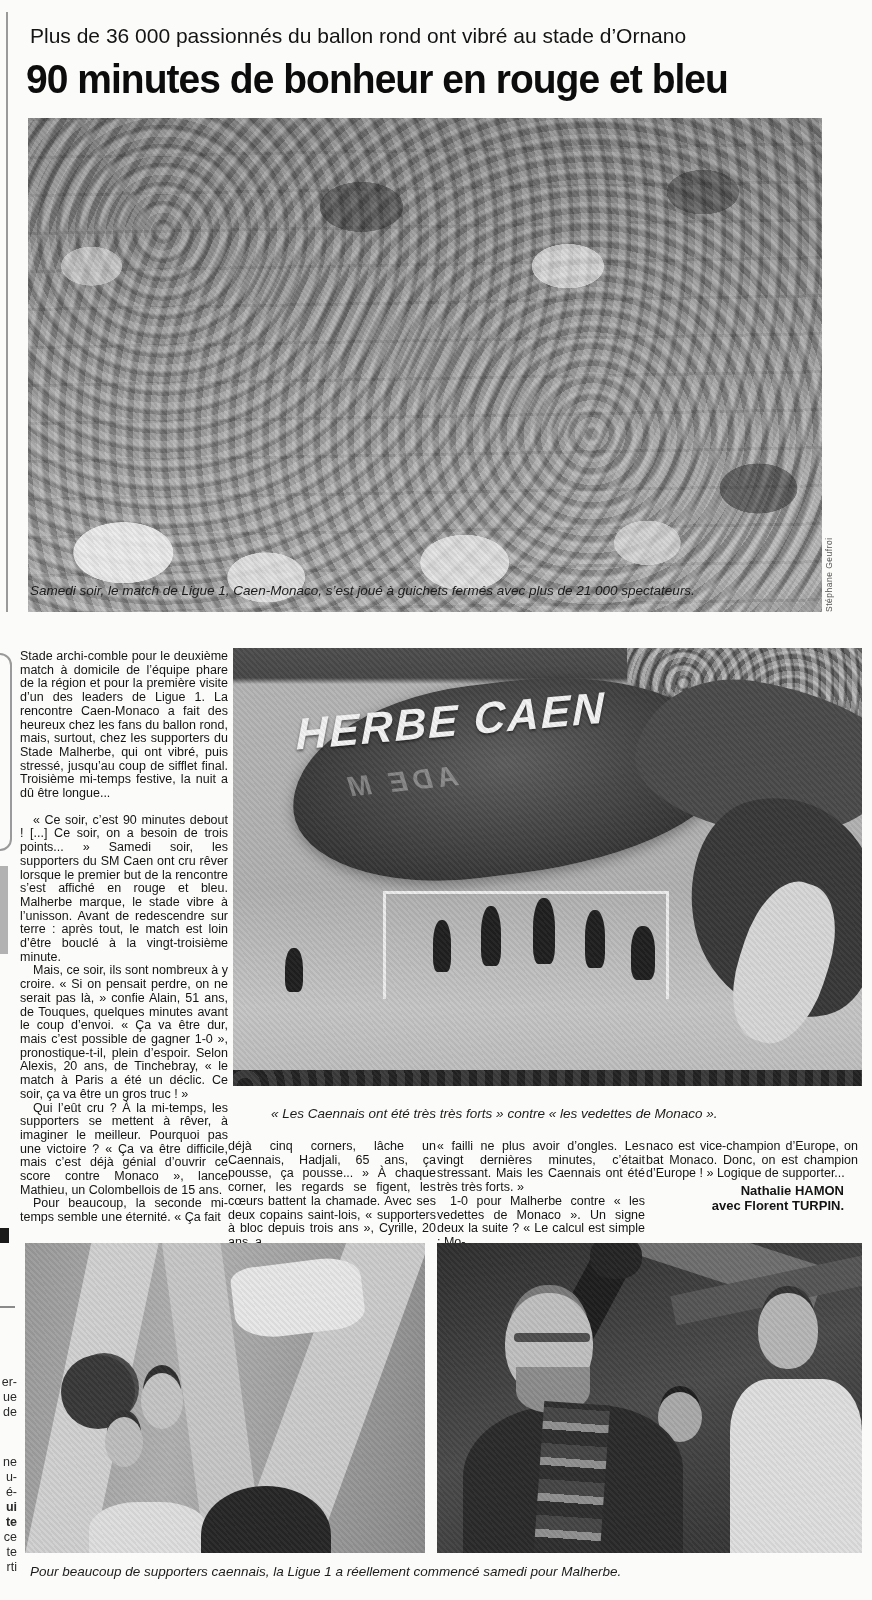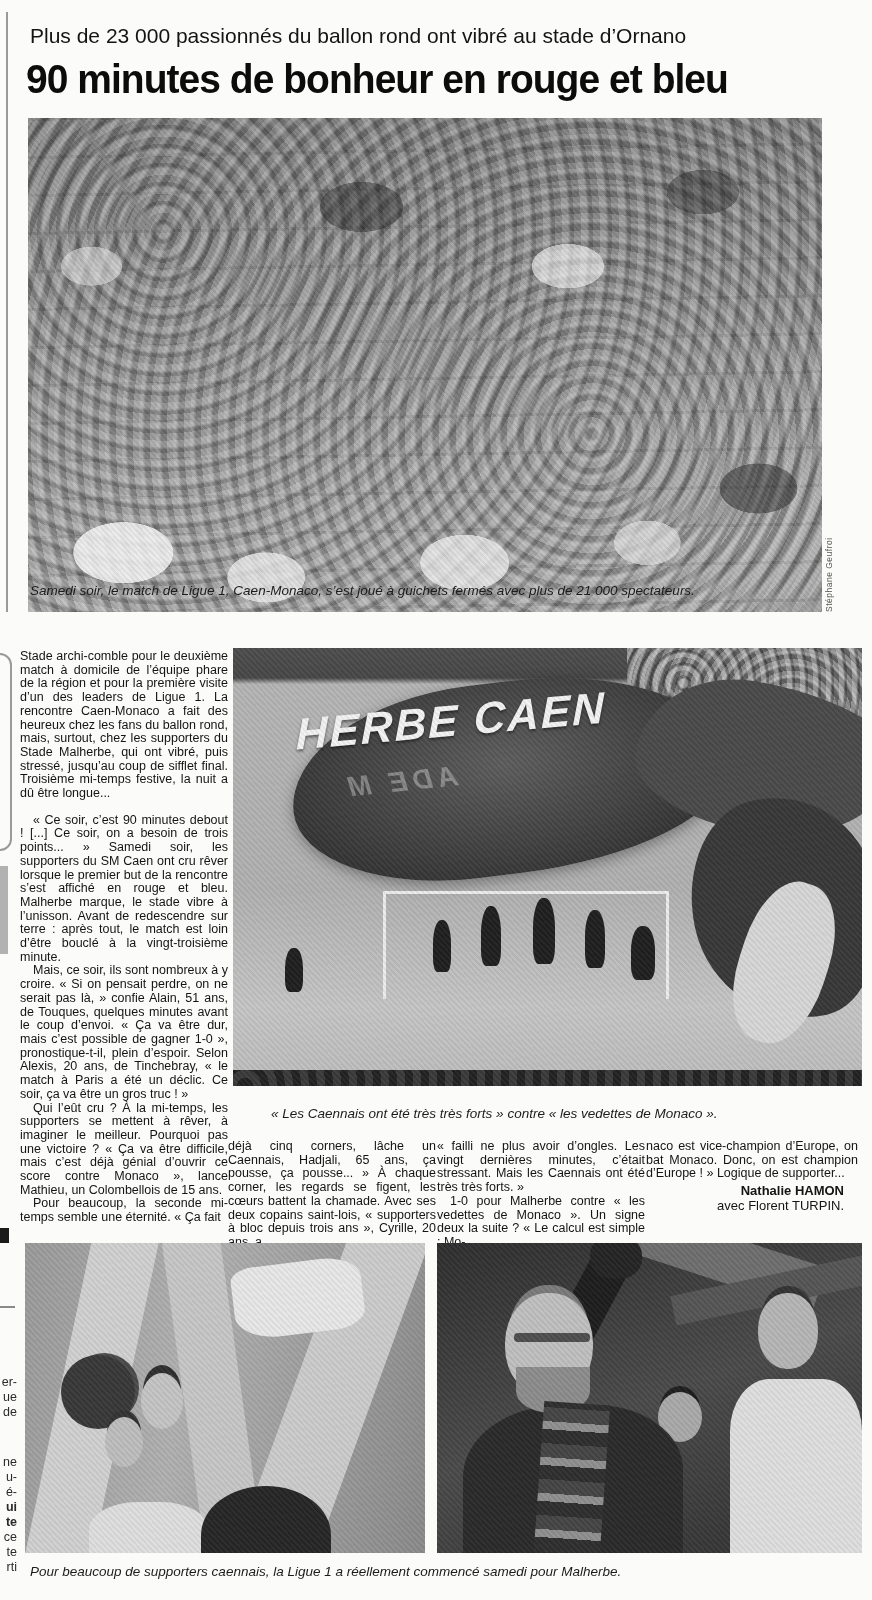--- a/index.html
+++ b/index.html
@@ -146,21 +146,21 @@
       <div>ne</div>
       <div>u-</div>
       <div>é-</div>
       <div style="font-weight: 700;">ui</div>
       <div style="font-weight: 700;">te</div>
       <div>ce</div>
       <div>te</div>
       <div>rti</div>
     </div>
 
-  <div class="kicker">Plus de 23 000 passionnés du ballon rond ont vibré au stade d’Ornano</div>
+  <div class="kicker">Plus de 36 000 passionnés du ballon rond ont vibré au stade d’Ornano</div>
   <div class="headline">90 minutes de bonheur en rouge et bleu</div>
 
   <div class="photo photo-main"></div>
   <div class="credit">Stéphane Geufroi</div>
   <div class="caption cap-main">Samedi soir, le match de Ligue 1, Caen-Monaco, s’est joué à guichets fermés avec plus de 21 000 spectateurs.</div>
 
   <div class="photo photo-mid">
     <div class="mp-crowd-tr"></div>
     <div class="mp-flag"></div>
     <div class="mp-flag-text">HERBE CAEN</div>
@@ -190,21 +190,21 @@
     <p class="noindent"><b>déjà cinq corners,</b><span> lâche un Caennais, Hadjali, 65 ans, </span><b>ça pousse, ça pousse... »</b><span> À chaque corner, les regards se figent, les cœurs battent la chamade. Avec ses deux copains saint-lois, </span><b>« supporters à bloc depuis trois ans »,</b><span> Cyrille, 20 ans, a</span></p>
   </div>
   <div class="col col-3">
     <p class="noindent"><b>« failli ne plus avoir d’ongles. Les vingt dernières minutes, c’était stressant. Mais les Caennais ont été très très forts. »</b></p>
     <p><span>1-0 pour Malherbe contre </span><b>« les vedettes de Monaco ».</b><span> Un signe deux la suite ? </span><b>« Le calcul est simple : Mo-</b></p>
   </div>
   <div class="col col-4">
     <p class="noindent"><b>naco est vice-champion d’Europe, on bat Monaco. Donc, on est champion d’Europe ! »</b><span> Logique de supporter...</span></p>
     <div class="byline">
         <div style="font-weight: 700;">Nathalie HAMON</div>
-        <div style="font-weight: 400;">avec Florent TURPIN.</div>
+        <div style="font-weight: 700;">avec Florent TURPIN.</div>
       </div>
   </div>
 
   <div class="photo photo-bl">
     <div class="bl-arm bl-a1"></div>
     <div class="bl-arm bl-a2"></div>
     <div class="bl-arm bl-a3"></div>
     <div class="bl-banner"></div>
     <div class="bl-curly"></div>
     <div class="bl-face1"></div>

